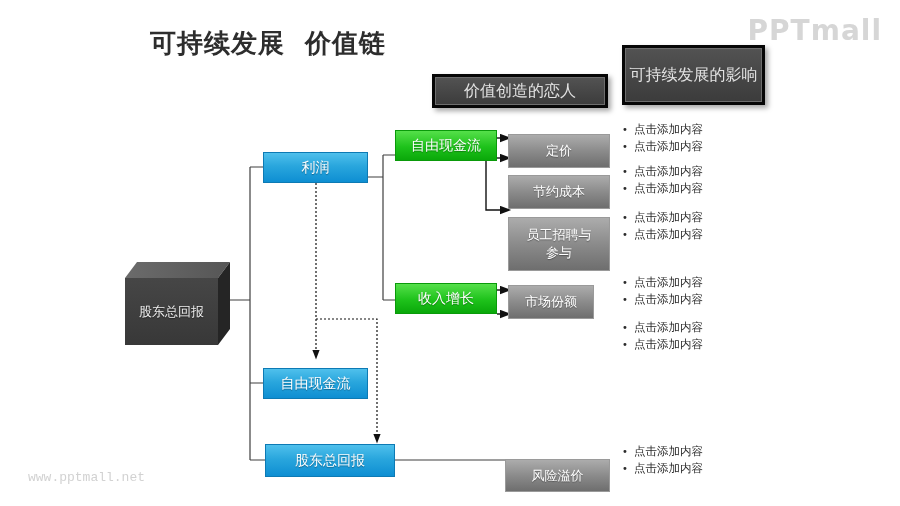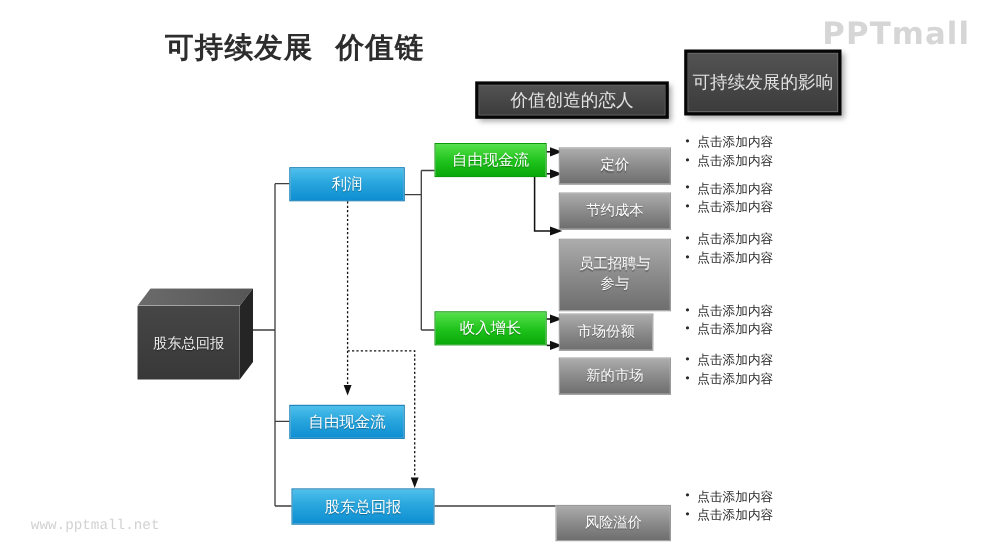--- a/index.html
+++ b/index.html
@@ -131,30 +131,27 @@
 
   <div class="node greenbox" style="left:395px; top:130px; width:102px; height:31px;">自由现金流</div>
   <div class="node greenbox" style="left:395px; top:283px; width:102px; height:31px;">收入增长</div>
 
   <div class="node graybox" style="left:508px; top:120px; width:102px; height:34px;">
     <span>定价</span>
   </div>
   <div class="node graybox" style="left:508px; top:161px; width:102px; height:34px;">
     <span>节约成本</span>
   </div>
-  <div class="node graybox" style="left:508px; top:203px; width:102px; height:66px;">
+  <div class="node graybox" style="left:508px; top:203px; width:102px; height:54px;">
     <span>员工招聘与
 参与</span>
   </div>
   <div class="node graybox" style="left:508px; top:271px; width:86px; height:34px;">
     <span>市场份额</span>
   </div>
-  <div class="node graybox" style="left:508px; top:311px; width:102px; height:34px;">
-    <span>新的市场</span>
-  </div>
   <div class="node graybox" style="left:505px; top:445px; width:105px; height:33px;">
     <span>风险溢价</span>
   </div>
 
   <div class="bgroup" style="top:121px;">
     <div class="bline">
         <span class="dot">•</span>
         <span>点击添加内容</span>
       </div>
     <div class="bline">

